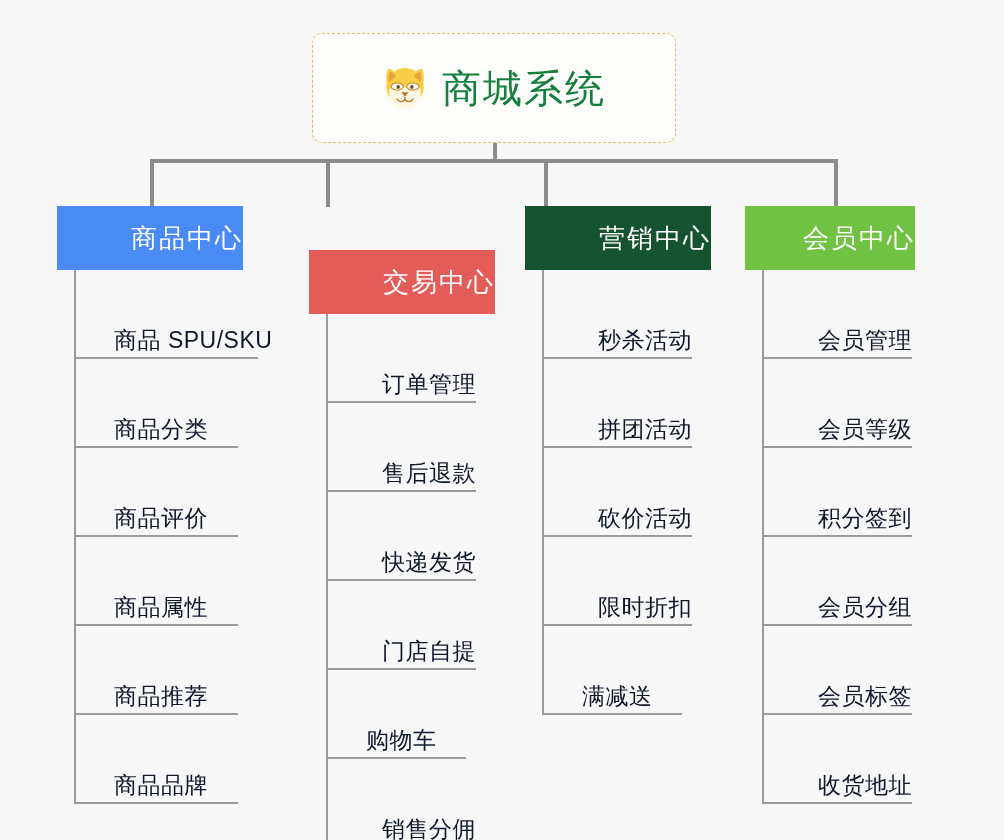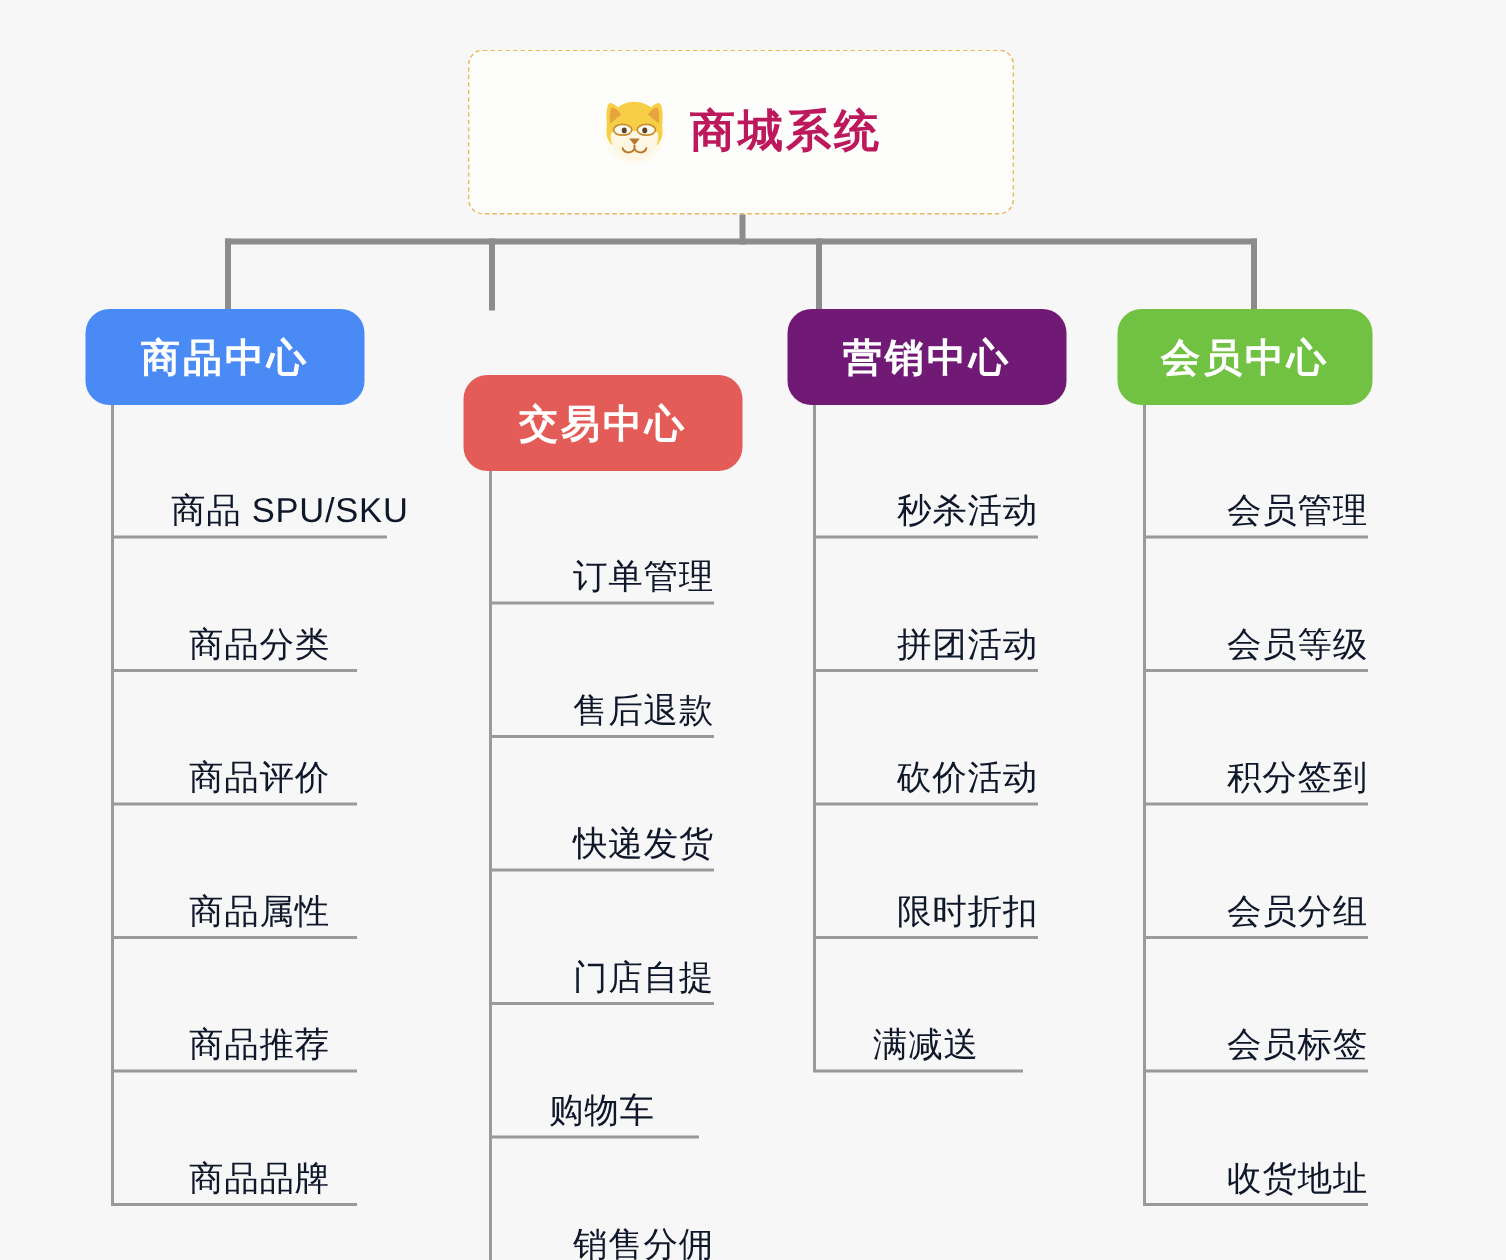--- a/index.html
+++ b/index.html
@@ -38,25 +38,25 @@
     justify-content: center;
     gap: 14px;
   }
   .root-icon {
     width: 46px;
     height: 46px;
     display: block;
     flex: 0 0 auto;
   }
   .root-label {
-    font-size: 30px;
+    font-size: 39px;
     line-height: 1;
-    color: #be185d;
+    color: #15803d;
     letter-spacing: 2px;
-    font-weight: 700;
+    font-weight: 400;
     white-space: nowrap;
   }
 
   
   .trunk {
     position: absolute;
     left: 493px;
     top: 143px;
     width: 4px;
     height: 20px;
@@ -88,30 +88,29 @@
     top: 206px;
     width: 240px;
   }
   .col-0 { left: 57px; }
   .col-1 { left: 309px; }
   .col-2 { left: 525px; }
   .col-3 { left: 745px; }
 
   .cat-header {
     height: 64px;
-    border-radius: 16px;
+    border-radius: 0;
     display: flex;
     align-items: center;
-    justify-content: center;
+    justify-content: flex-end;
     color: #ffffff;
     font-size: 26px;
     letter-spacing: 2px;
     white-space: nowrap;
     box-sizing: border-box;
-    font-weight: bold;
   }
   .cat-header.w-blue   { width: 186px; }
   .cat-header.w-red    { width: 186px; margin-top: 44px; }
   .cat-header.w-orange { width: 186px; }
   .cat-header.w-green  { width: 170px; }
 
   
   .leaf-list {
     position: relative;
     margin-left: 17px;
@@ -121,21 +120,21 @@
   .leaf-item {
     position: relative;
     height: 89px;
     display: flex;
     align-items: flex-end;
     box-sizing: border-box;
     border-bottom: 2px solid #9a9a9a;
     width: 0;
   }
   .leaf-item.w1 { width: 182px; }
-  .leaf-item.w2 { width: 162px; padding-left: 12px; }
+  .leaf-item.w2 { width: 162px; }
   .leaf-item.w3 { width: 148px; padding-left: 16px; }
   .leaf-item.w4 { width: 138px; }
   .leaf-label {
     padding-left: 38px;
     padding-bottom: 4px;
     font-size: 23px;
     line-height: 1.15;
     color: #0f172a;
     white-space: nowrap;
     letter-spacing: 0.5px;
@@ -222,21 +221,21 @@
       <div class="leaf-item w4">
           <span class="leaf-label">购物车</span>
         </div>
       <div class="leaf-item w3">
           <span class="leaf-label">销售分佣</span>
         </div>
     </div>
   </div>
 
   <div class="column col-2">
-    <div class="cat-header w-orange" style="background:#701a75">
+    <div class="cat-header w-orange" style="background:#14532d">
       <span>营销中心</span>
     </div>
     <div class="leaf-list">
       <div class="leaf-item w3">
           <span class="leaf-label">秒杀活动</span>
         </div>
       <div class="leaf-item w3">
           <span class="leaf-label">拼团活动</span>
         </div>
       <div class="leaf-item w3">

